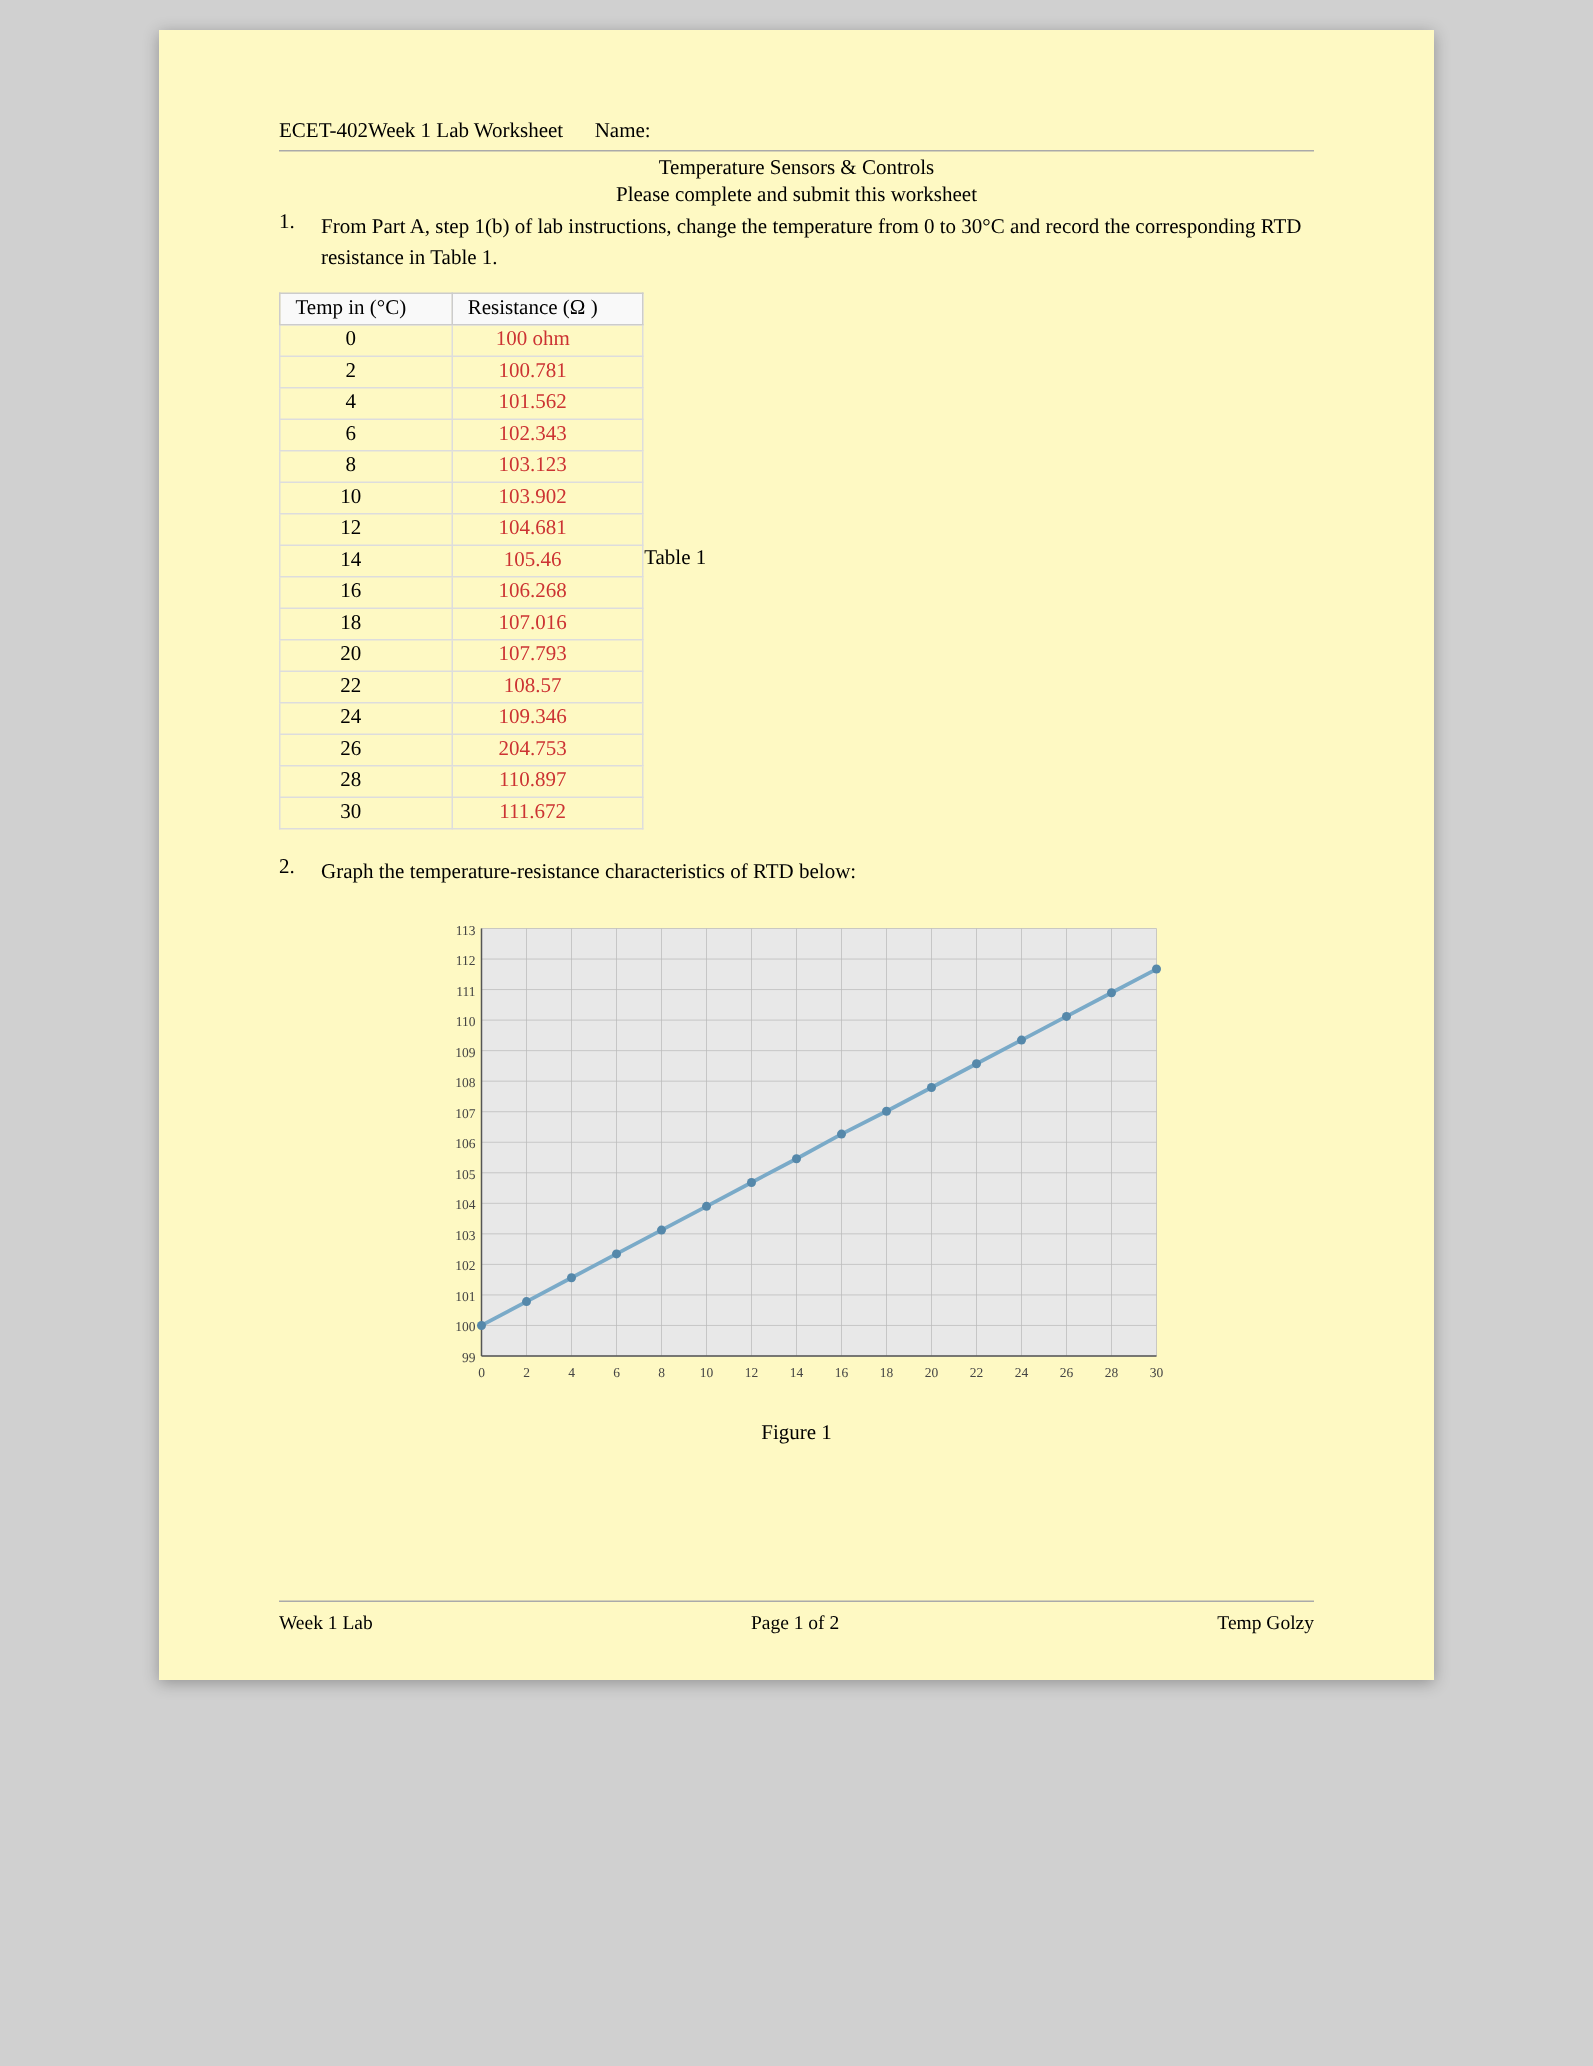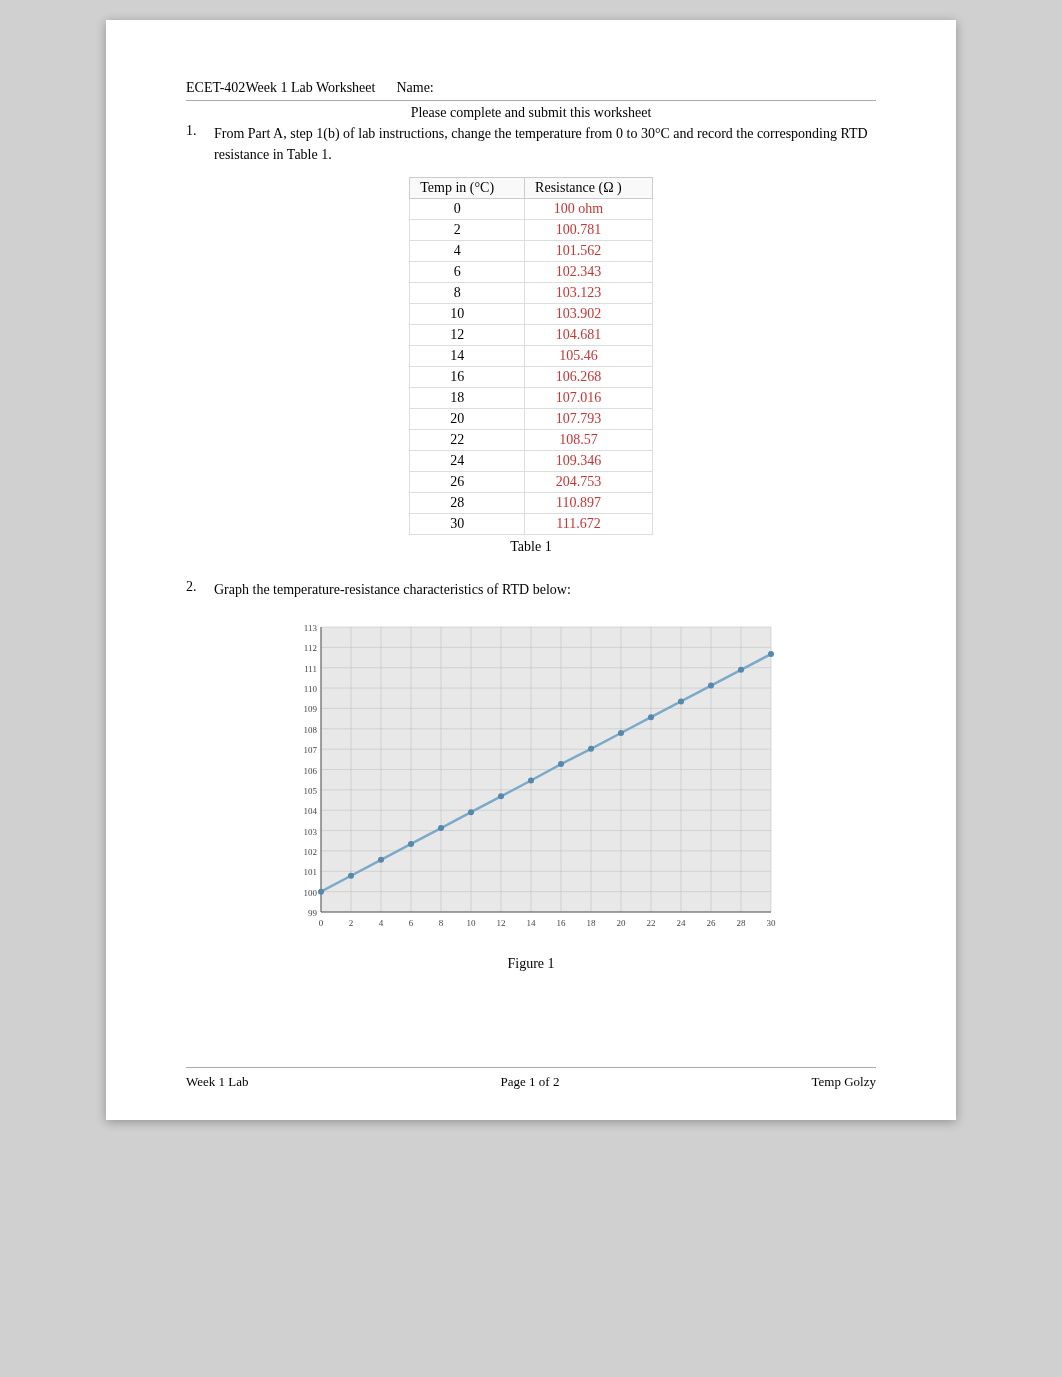--- a/index.html
+++ b/index.html
@@ -7,21 +7,21 @@
       background: #d0d0d0;
       display: flex;
       flex-direction: column;
       align-items: center;
       justify-content: flex-start;
       min-height: 100vh;
       font-family: "Times New Roman", Times, serif;
       padding: 20px 0 40px 0;
     }
     .page {
-      background: #ffffff;
+      background: #fef9c3;
       width: 850px;
       min-height: 1100px;
       padding: 60px 80px 60px 80px;
       position: relative;
       box-shadow: 0 2px 10px rgba(0,0,0,0.3);
     }
     
     .header-top {
       display: flex;
       align-items: baseline;
@@ -66,21 +66,21 @@
       flex: 0 0 20px;
       font-size: 14px;
     }
     .question-body {
       font-size: 14px;
       line-height: 1.5;
     }
     
     .table-wrap {
       display: flex;
-      flex-direction: column;
+      flex-direction: row;
       align-items: center;
       margin: 8px 0 4px 0;
     }
     .data-table {
       border-collapse: collapse;
       font-size: 14px;
     }
     .data-table th {
       font-weight: normal;
       padding: 2px 30px 2px 10px;
@@ -141,20 +141,21 @@
 <div class="page">
 
   <div class="header-top">
     <span class="course-code">ECET-402</span>
     <span class="header-title">
       <span>Week 1 Lab Worksheet</span>
       &nbsp;&nbsp;&nbsp;&nbsp;
       <span>Name:</span>
     </span>
   </div>
+  <div class="header-center">Temperature Sensors &amp; Controls</div>
   <div class="header-center">Please complete and submit this worksheet</div>
 
   <div class="question">
     <div class="question-text">
       <span class="question-num">1.</span>
       <span class="question-body">From Part A, step 1(b) of lab instructions, change the temperature from 0 to 30°C and record the corresponding RTD resistance in Table 1.</span>
     </div>
 
     <div class="table-wrap">
       <table class="data-table">

